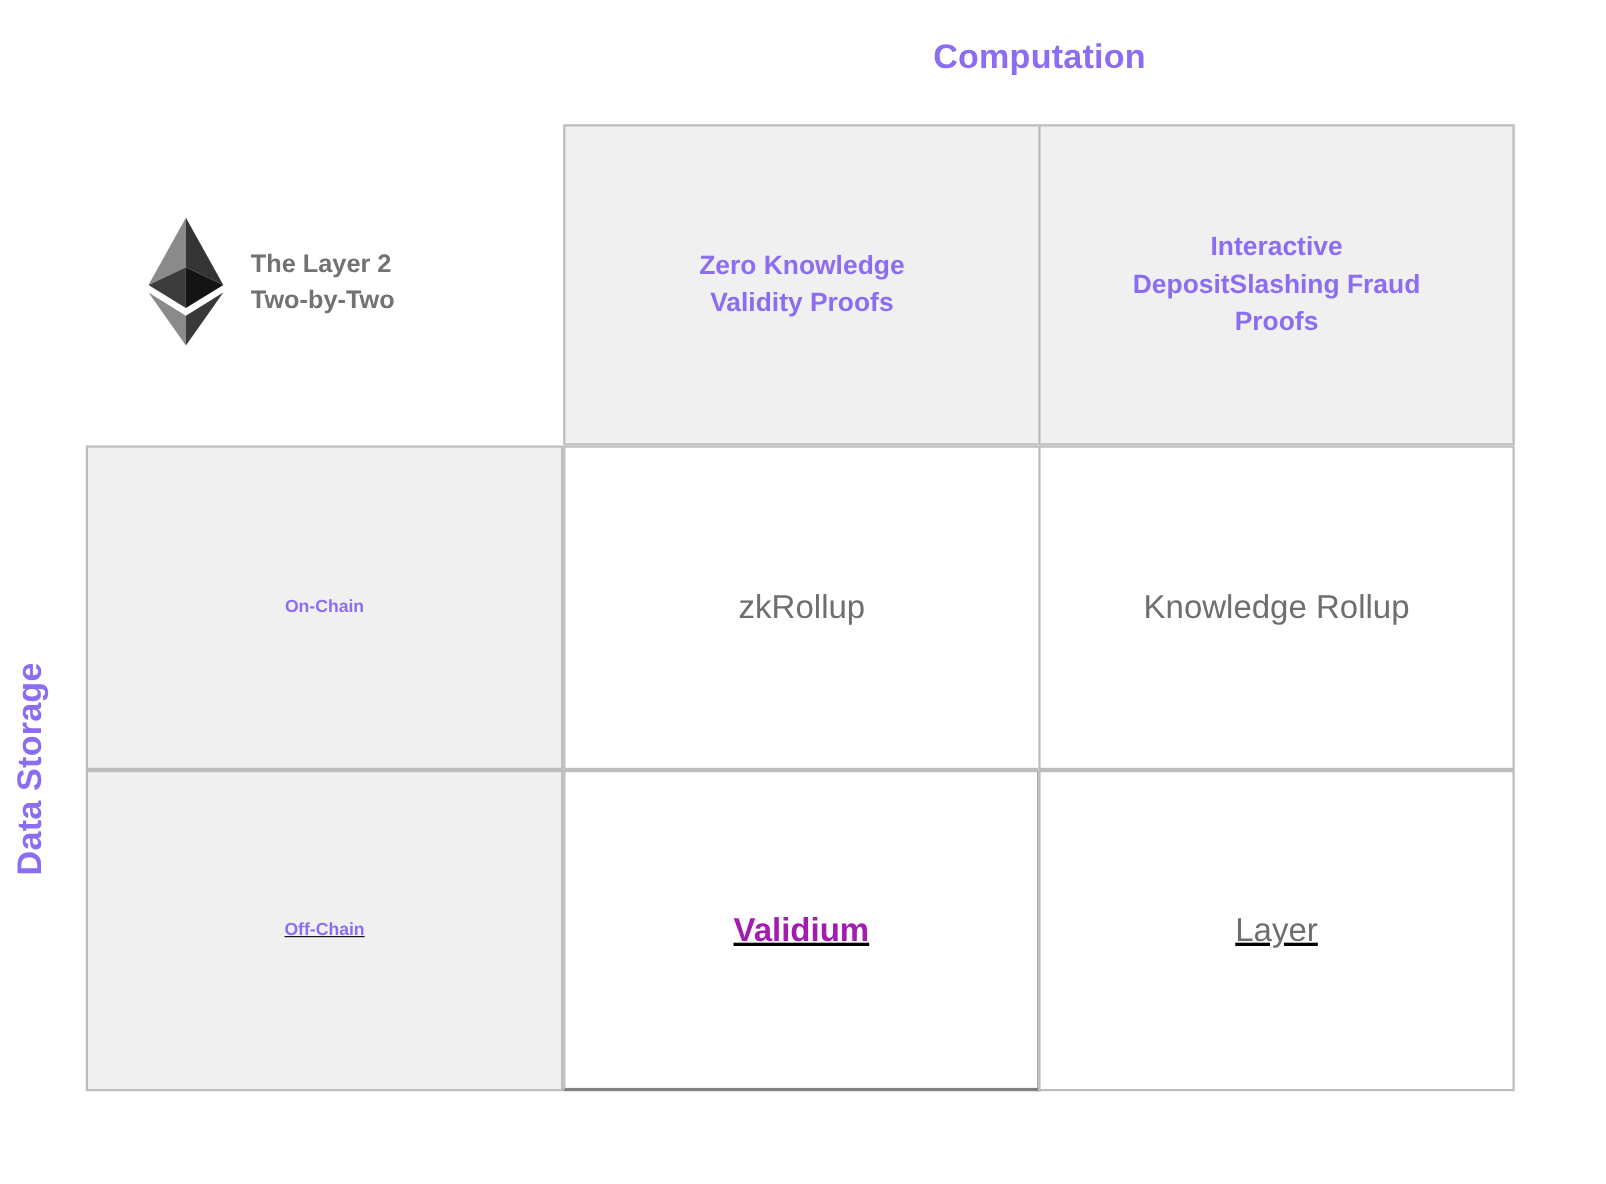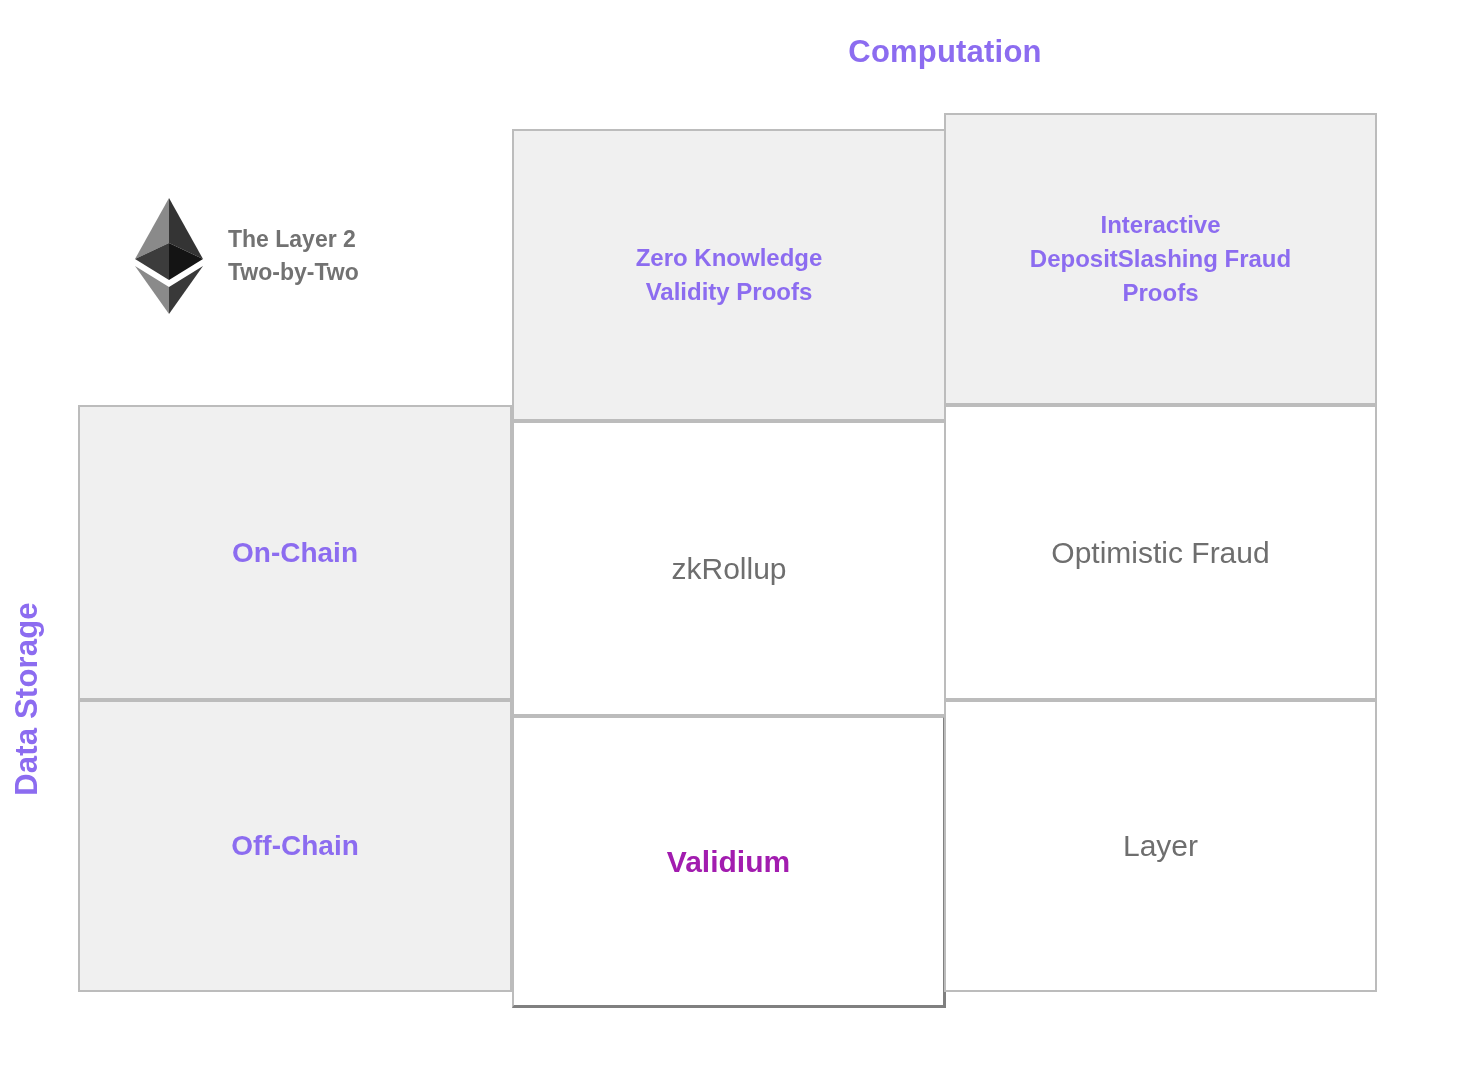--- a/index.html
+++ b/index.html
@@ -104,48 +104,48 @@
 
   .col-header-text {
     font-size: 24px;
     font-weight: 700;
     color: #8c6cf0;
     line-height: 1.42;
     white-space: pre-line;
   }
 
   .row-header-text {
-    font-size: 28px;
+    font-size: 16px;
     font-weight: 700;
     color: #8c6cf0;
     line-height: 1.4;
   }
 
   .cell-value {
     font-size: 30px;
     font-weight: 400;
     color: #6e6e6e;
     line-height: 1.4;
   }
   .cell-value.is-highlight {
     font-weight: 700;
     color: #a21caf;
   }
 
   
   
   .c-label { left: 0px;   width: 434px; }
-  .c-1     { left: 434px; width: 434px; margin-top: 16px; }
+  .c-1     { left: 434px; width: 434px; }
   .c-2     { left: 866px; width: 433px; }
 
   
   
   .r-head { top: 0px;   height: 292px; }
   .r-1    { top: 292px; height: 295px; }
-  .r-2    { top: 587px; height: 292px; }
+  .r-2    { top: 587px; height: 292px; text-decoration: underline; }
 </style>
 </head>
 <body>
 
 <div id="root">
 
   <div class="axis-title-top">Computation</div>
 
   <div class="axis-title-left-wrap">
     <div class="axis-title-left">Data Storage</div>
@@ -181,21 +181,21 @@
 
     <div class="cell c-label r-1 bd cell-shaded">
       <span class="row-header-text">On-Chain</span>
     </div>
 
     <div class="cell c-1 r-1 bd cell-plain">
       <span class="cell-value">zkRollup</span>
     </div>
 
     <div class="cell c-2 r-1 bd cell-plain">
-      <span class="cell-value">Optimistic Fraud</span>
+      <span class="cell-value">Knowledge Rollup</span>
     </div>
 
     <div class="cell c-label r-2 bd cell-shaded">
       <span class="row-header-text">Off-Chain</span>
     </div>
 
     <div class="cell c-1 r-2 bd bd-dark-r bd-dark-b cell-plain">
       <span class="cell-value is-highlight">Validium</span>
     </div>
 

